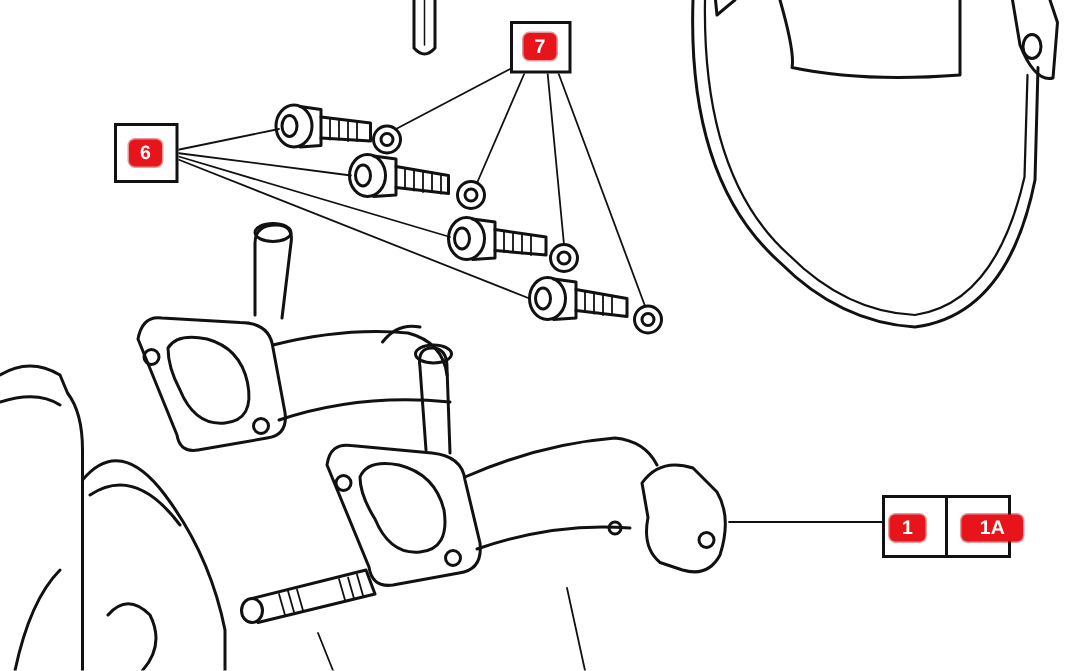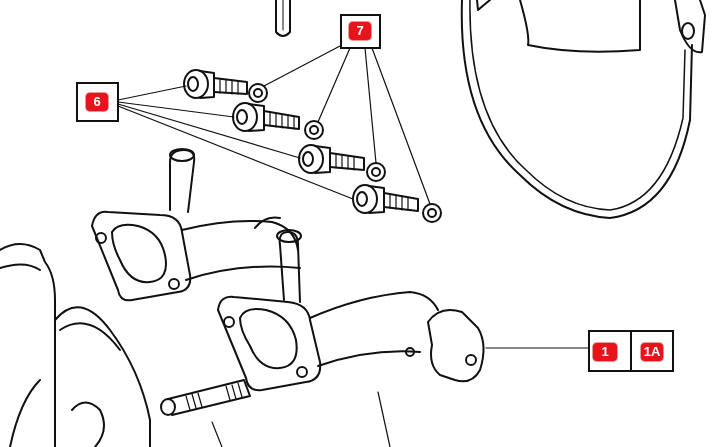--- a/index.html
+++ b/index.html
@@ -133,13 +133,13 @@
 </svg>
 
 <div class="callout-box" style="left:76px;top:82px;width:43px;height:40px;"></div>
 <div class="callout-box" style="left:340px;top:14px;width:41px;height:35px;"></div>
 <div class="callout-box" style="left:588px;top:330px;width:44px;height:42px;"></div>
 <div class="callout-box" style="left:630px;top:330px;width:44px;height:42px;"></div>
 
 <div class="hotspot" style="left:86px;top:93px;width:22px;">6</div>
 <div class="hotspot" style="left:349px;top:22px;width:22px;">7</div>
 <div class="hotspot" style="left:593px;top:343px;width:24px;">1</div>
-<div class="hotspot" style="left:641px;top:343px;width:22px;">1A</div>
+<div class="hotspot" style="left:641px;top:343px;width:41px;">1A</div>
 
 </body></html>

